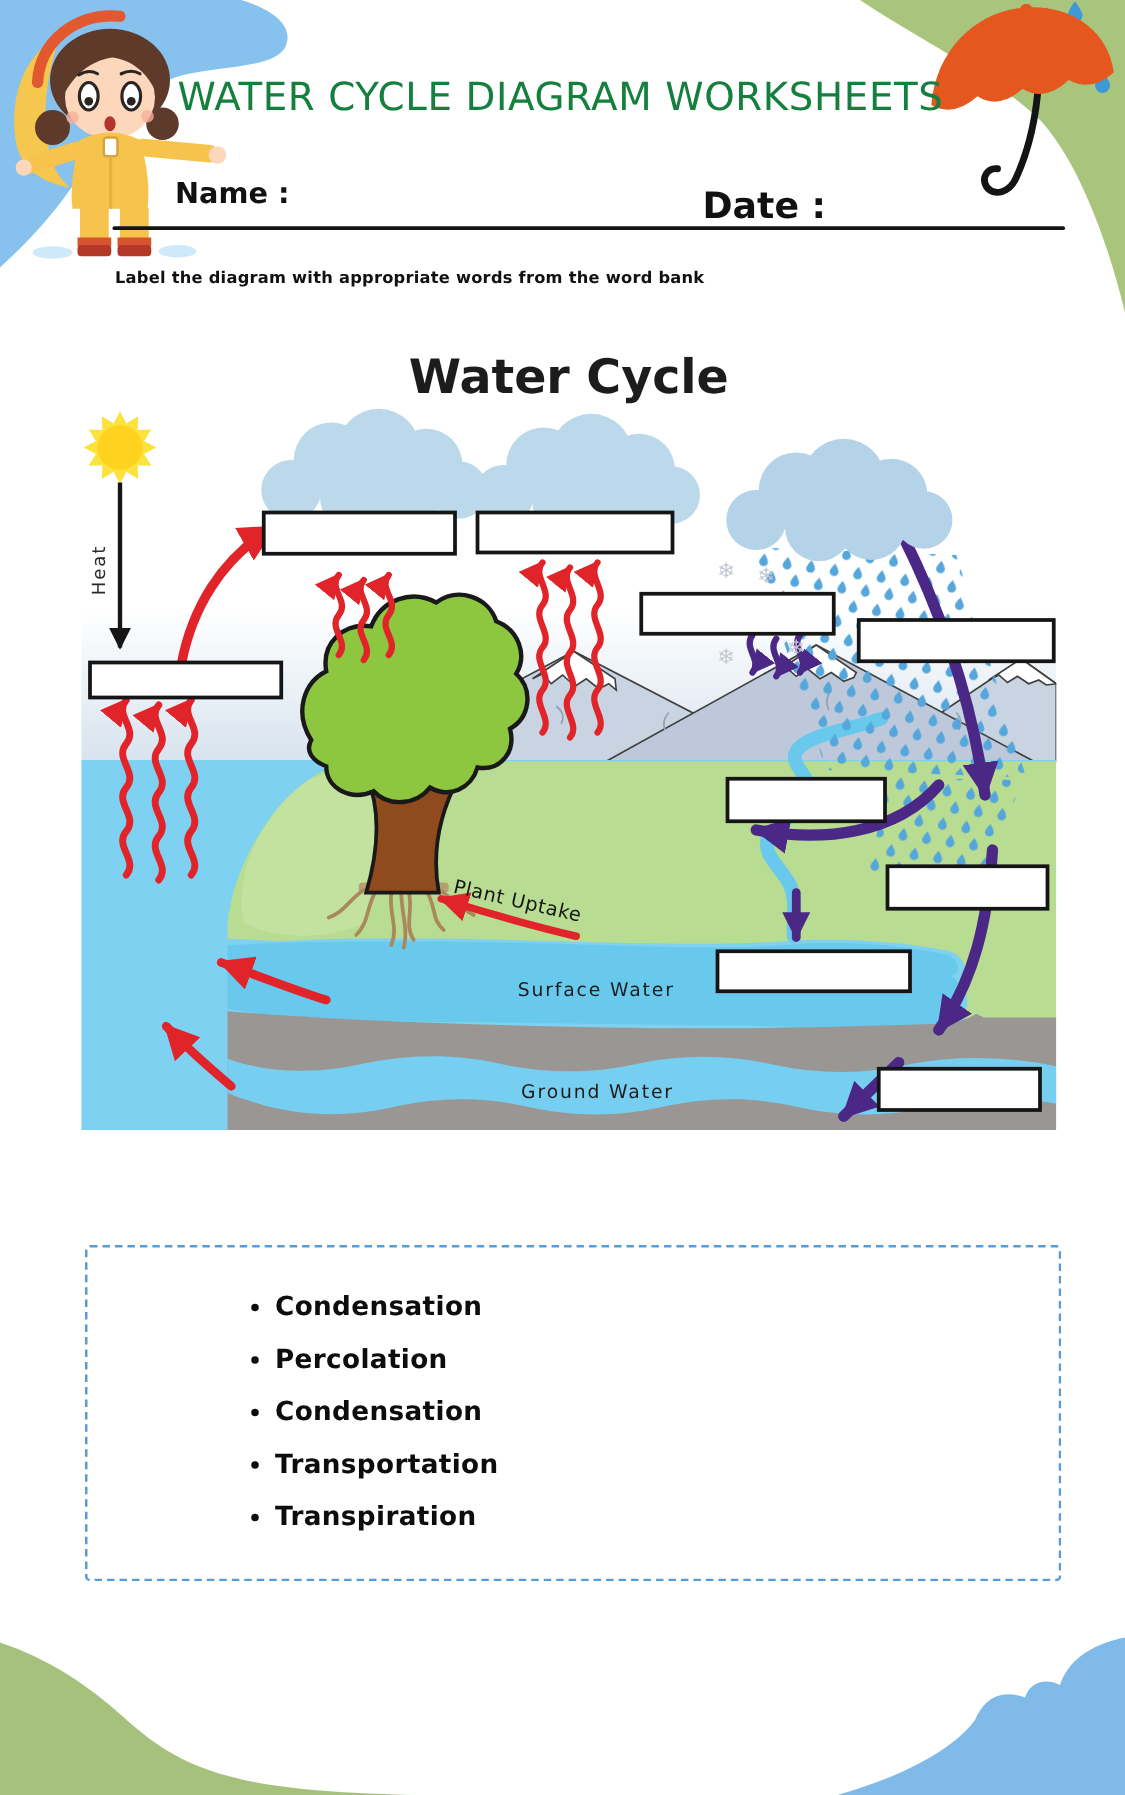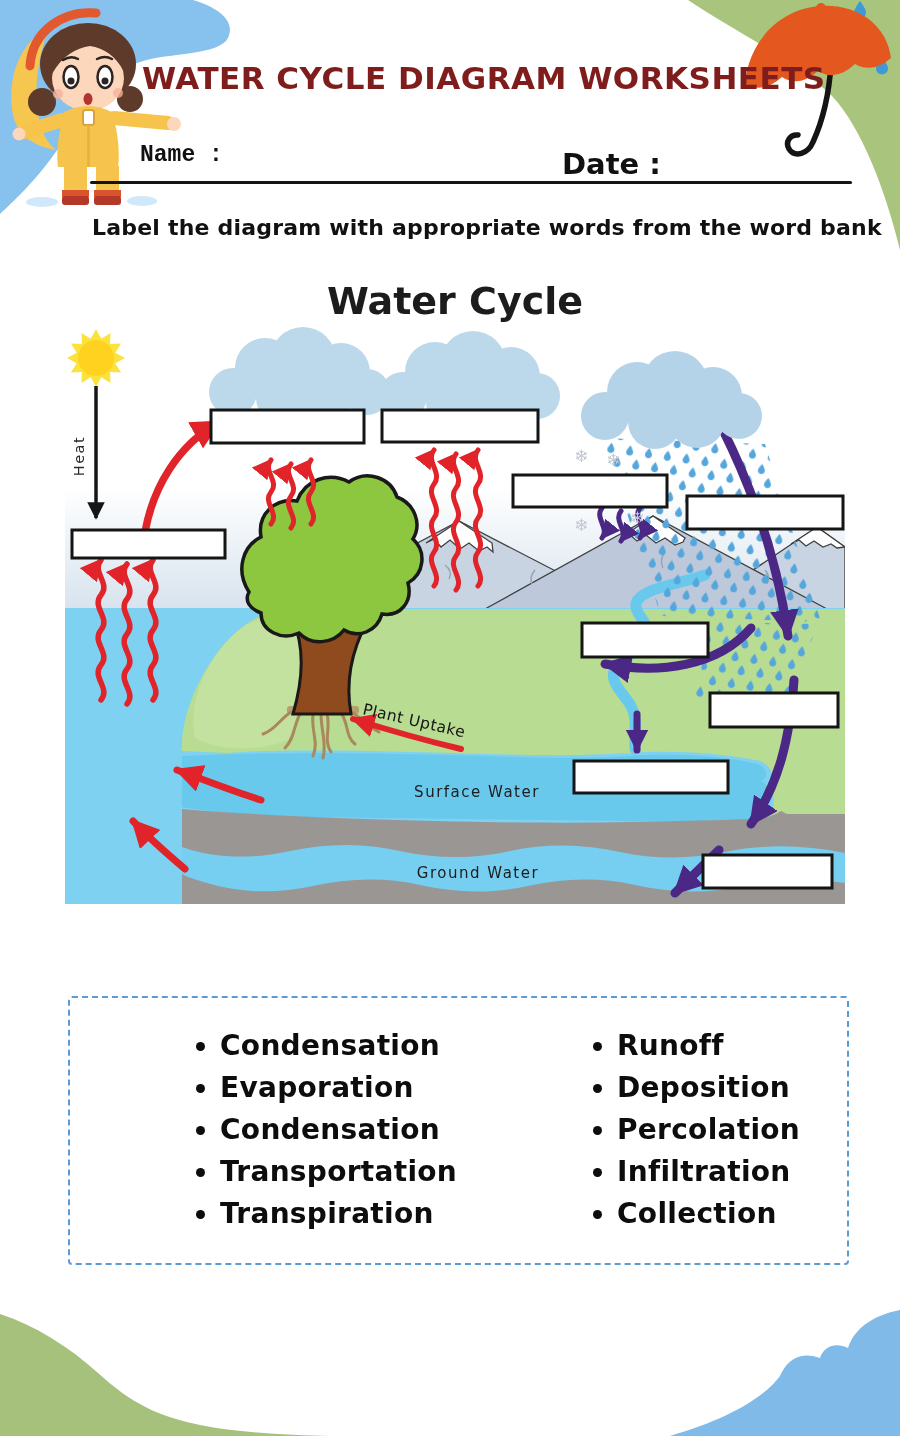--- a/index.html
+++ b/index.html
@@ -4,35 +4,35 @@
 <style>
   html,body{margin:0;padding:0;}
   body{width:900px;height:1436px;position:relative;background:#fff;overflow:hidden;
        font-family:"DejaVu Sans", sans-serif;color:#111;}
   .abs{position:absolute;}
   svg{display:block;}
   
   .deco{position:absolute;z-index:1;}
   .girl{z-index:3;}
   .umbrella{z-index:2;}
-  .title{left:142px;top:60px;width:670px;font-size:31px;font-weight:700;
-         letter-spacing:.5px;color:#7f1d1d;z-index:4;white-space:nowrap;}
-  .name-label{left:140px;top:142px;font-size:23px;font-weight:800;z-index:4;font-family:Liberation Mono, monospace;}
+  .title{left:142px;top:60px;width:670px;font-size:31px;font-weight:400;
+         letter-spacing:.5px;color:#15803d;z-index:4;white-space:nowrap;}
+  .name-label{left:140px;top:142px;font-size:23px;font-weight:800;z-index:4;}
   .date-label{left:562px;top:147px;font-size:29px;font-weight:800;z-index:4;}
   .header-line{left:90px;top:181px;width:762px;height:3px;background:#141414;border-radius:2px;z-index:4;}
-  .instruction{left:92px;top:215px;font-size:22px;font-weight:700;letter-spacing:.2px;z-index:4;}
+  .instruction{left:92px;top:215px;font-size:13px;font-weight:700;letter-spacing:.2px;z-index:4;}
   
   .diagram{left:65px;top:270px;z-index:5;}
   
   .word-bank{left:68px;top:996px;width:777px;height:265px;border:2px dashed #5b9bd5;
              border-radius:4px;background:#fff;z-index:5;}
   .wb-col{position:absolute;top:36px;margin:0;padding-left:22px;list-style:disc;}
   .wb-left{left:128px;}
   .wb-right{left:525px;}
-  .wb-col li{font-size:28px;font-weight:700;letter-spacing:.3px;color:#0d0d0d;
+  .wb-col li{font-size:21px;font-weight:700;letter-spacing:.3px;color:#0d0d0d;
              margin:0 0 19px 0;line-height:23px;}
 </style>
 </head>
 <body>
 
 <svg class="deco" style="left:0;top:0" width="340" height="220" viewBox="0 0 340 220">
   <path d="M0,0 L193,0 C220,8 236,22 228,38 C218,56 170,52 140,62 C105,72 80,120 50,160 C30,186 15,200 0,214 Z" fill="#87c1ee"></path>
 </svg>
 
 <svg class="deco" style="left:640px;top:0" width="260" height="260" viewBox="0 0 260 260">
@@ -256,25 +256,18 @@
 
   <text x="390" y="44" text-anchor="middle" font-size="38" font-weight="700" fill="#1c1c1c">Water Cycle</text>
   <text x="297" y="444" transform="rotate(13 297 444)" font-size="15.5" letter-spacing=".5" fill="#161616">Plant Uptake</text>
   <text x="412" y="527" text-anchor="middle" font-size="15" letter-spacing="1.5" fill="#1d1d1d">Surface Water</text>
   <text x="413" y="608" text-anchor="middle" font-size="15" letter-spacing="1.5" fill="#1d1d1d">Ground Water</text>
 </svg>
 
 <div class="abs word-bank">
   <ul class="wb-col wb-left">
     <li>Condensation</li>
-    <li>Evaporation</li>
+    <li>Percolation</li>
     <li>Condensation</li>
     <li>Transportation</li>
     <li>Transpiration</li>
   </ul>
-  <ul class="wb-col wb-right">
-    <li>Runoff</li>
-    <li>Deposition</li>
-    <li>Percolation</li>
-    <li>Infiltration</li>
-    <li>Collection</li>
-  </ul>
 </div>
 
 </body></html>

